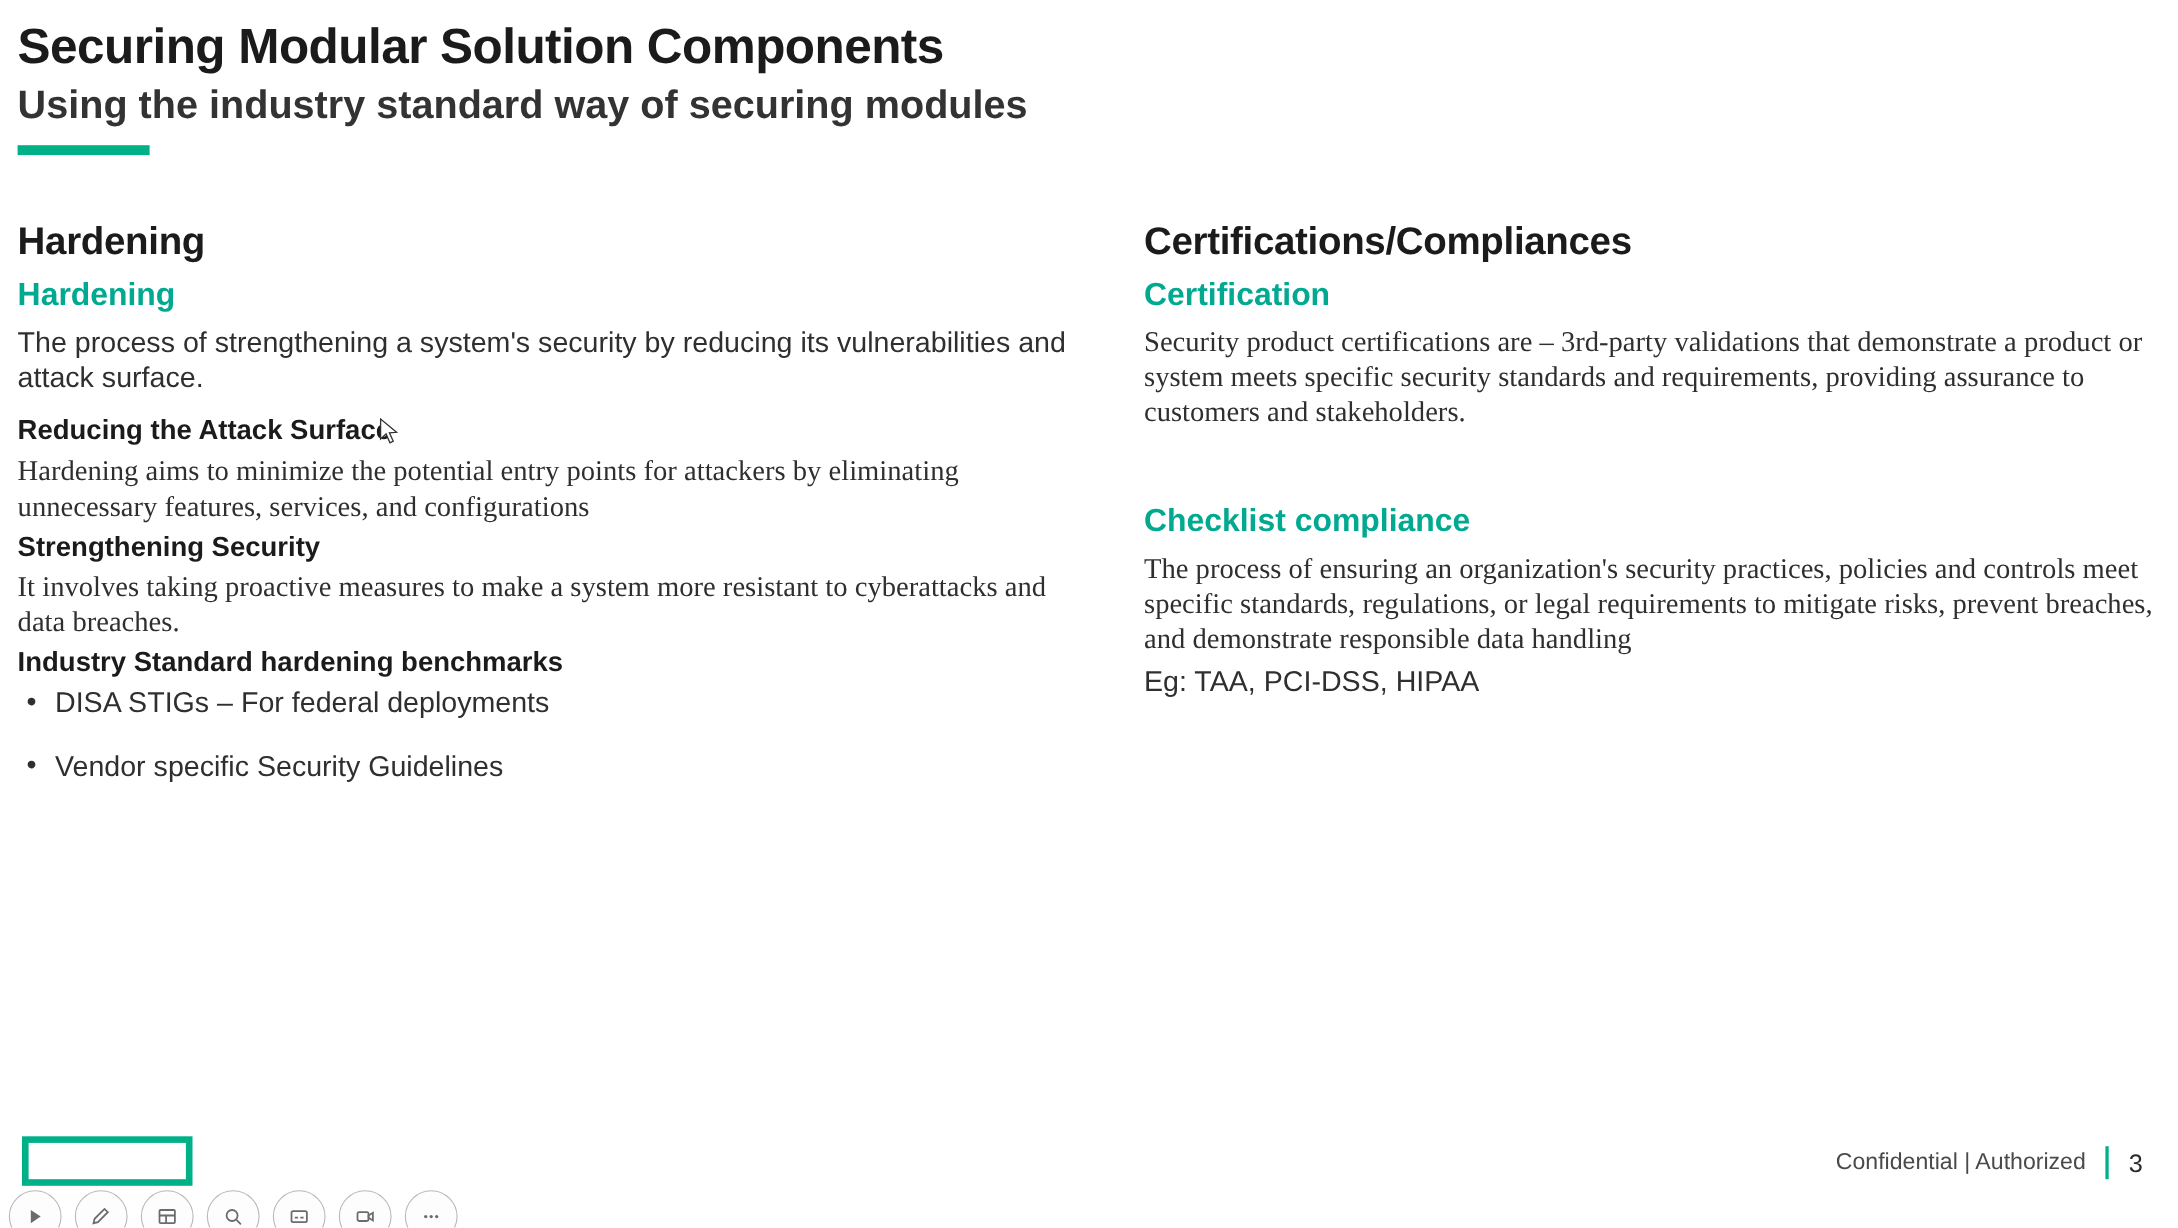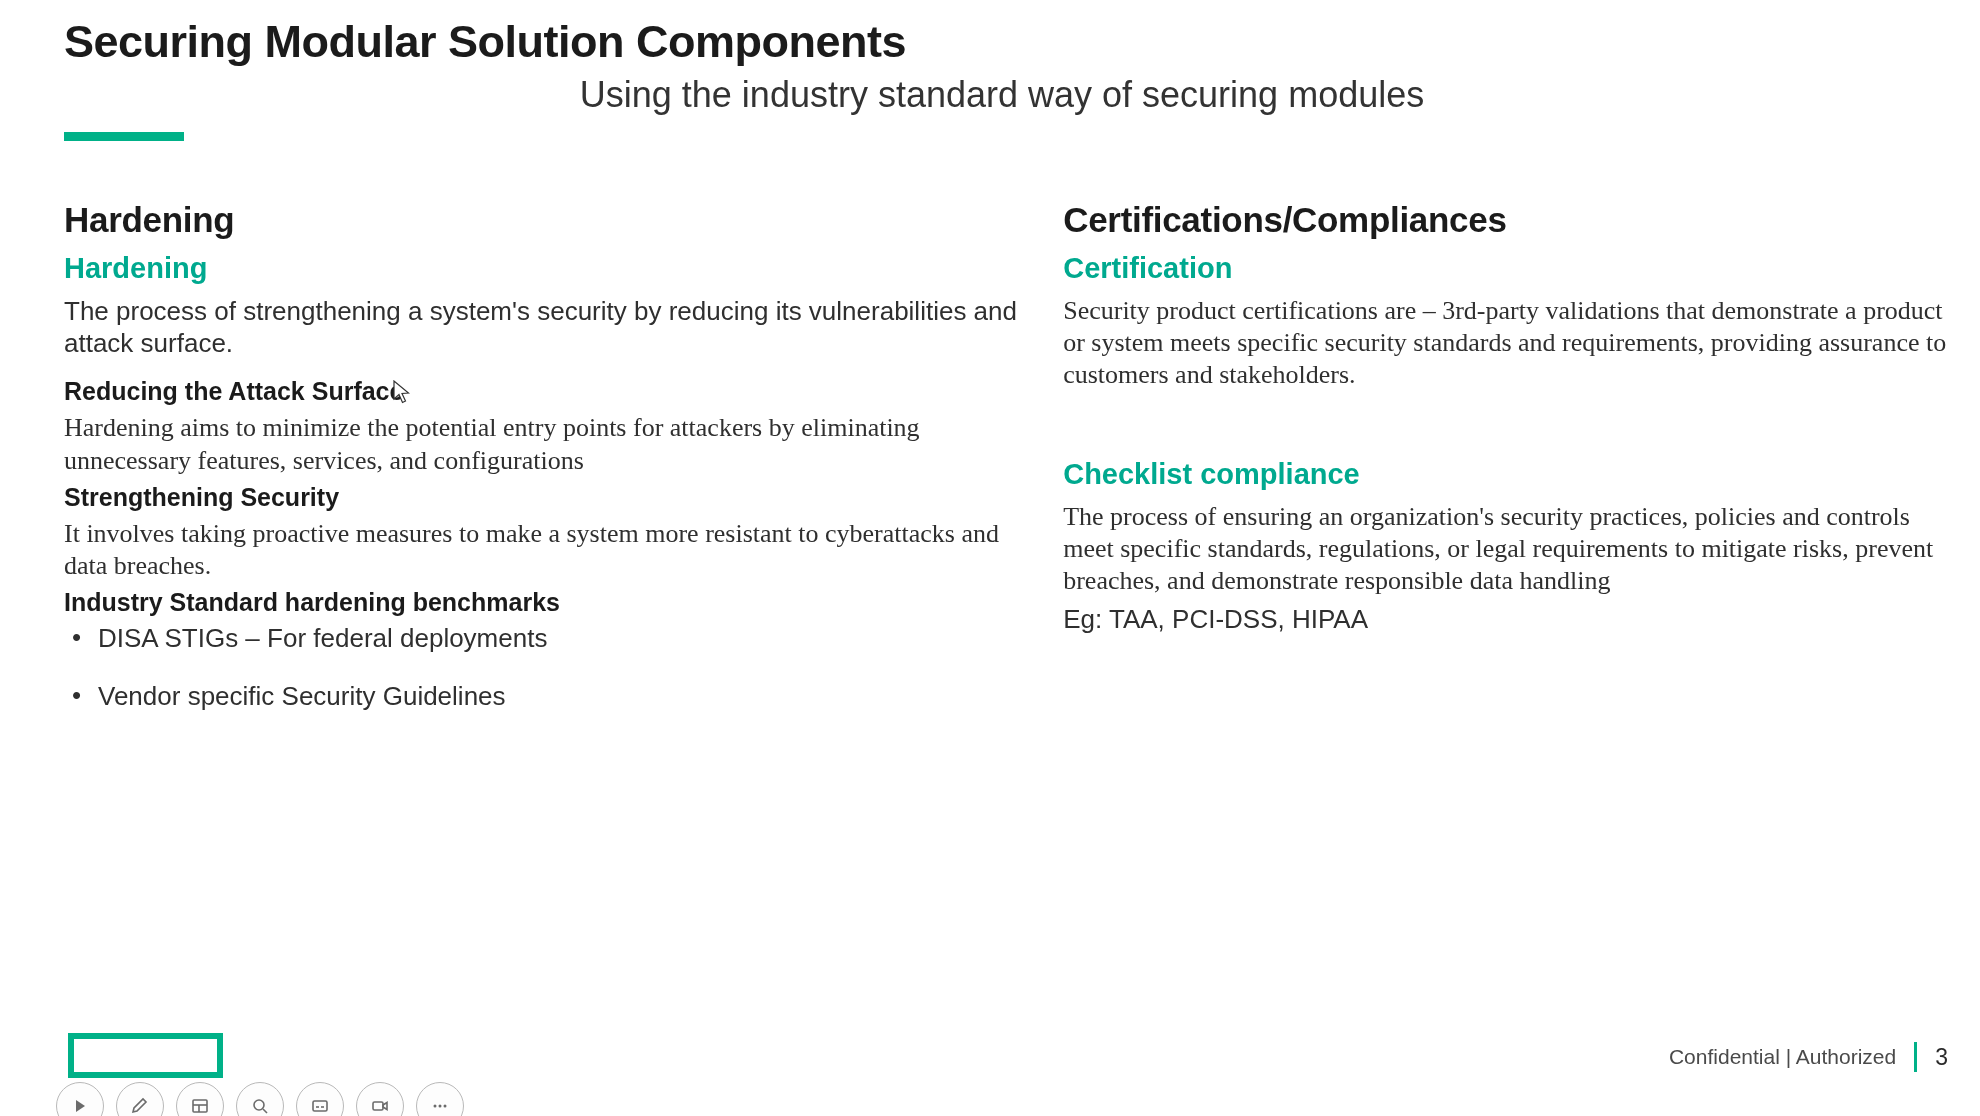--- a/index.html
+++ b/index.html
@@ -13,45 +13,43 @@
     font-family: "Liberation Sans", sans-serif;
     color: #2b2b2b;
     position: relative;
     overflow: hidden;
   }
 
   .slide {
     position: absolute;
     inset: 0;
     background: #ffffff;
-    margin-left: 48px;
   }
 
   
   .header {
     position: absolute;
     left: 16px;
     top: 18px;
     right: 40px;
   }
   .slide-title {
     font-size: 45px;
     font-weight: bold;
     letter-spacing: -0.5px;
     color: #1b1b1b;
     line-height: 1.05;
     margin: 0;
   }
   .slide-subtitle {
     font-size: 36px;
-    font-weight: normal;
+    font-weight: bold;
     color: #333333;
     line-height: 1.2;
     margin: 8px 0 0 0;
-    text-align: center;
   }
   .accent-rule {
     margin-top: 16px;
     width: 120px;
     height: 9px;
     background: #00b188;
   }
 
   
   .columns {

